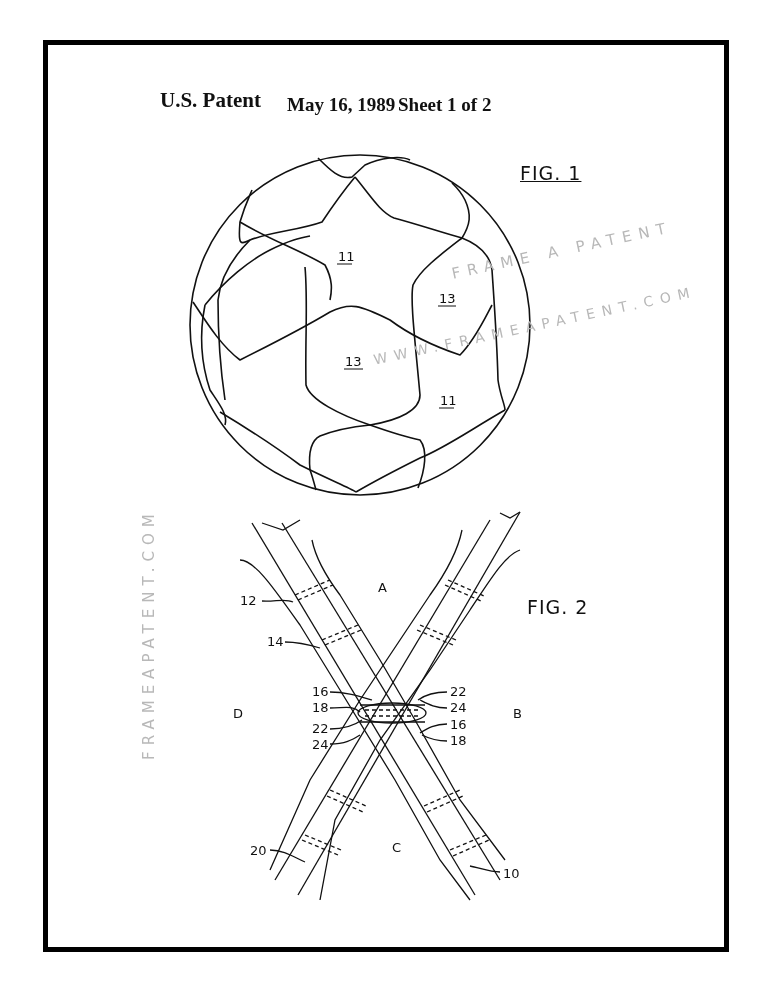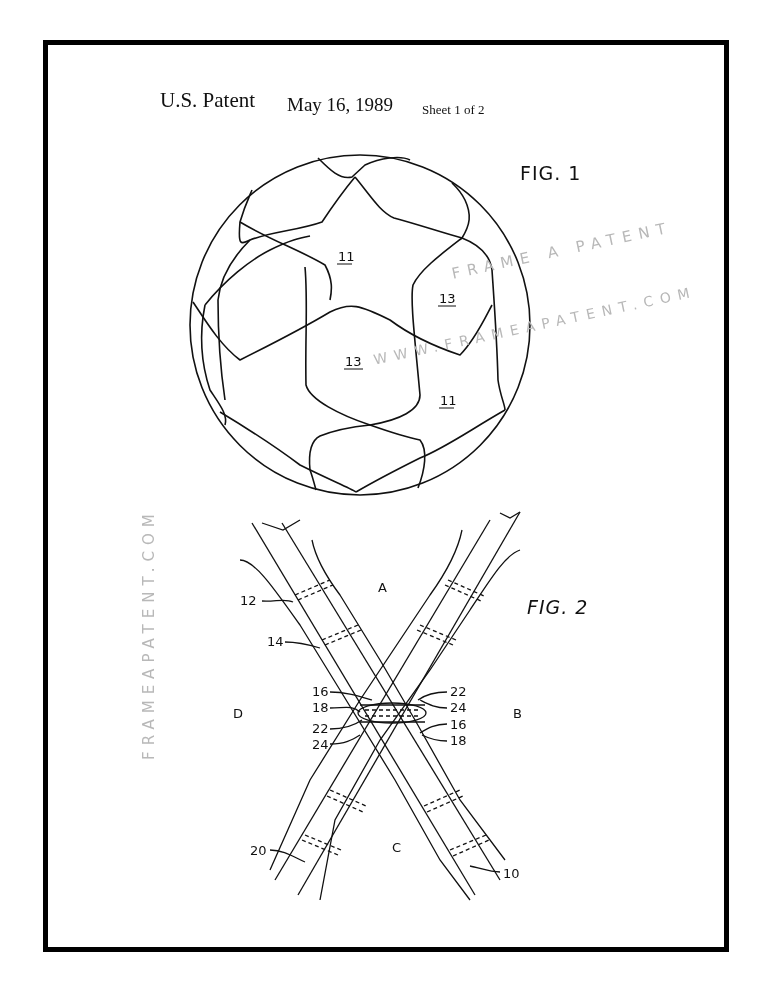--- a/index.html
+++ b/index.html
@@ -1,39 +1,39 @@
 <!DOCTYPE html>
 <html><head>
 <meta charset="utf-8">
 <style>
   html, body { margin:0; padding:0; background:#ffffff; }
   body { width:773px; height:1000px; position:relative; overflow:hidden; font-family:"Liberation Serif", serif; }
   .frame { position:absolute; left:43px; top:40px; width:676px; height:902px; border:5px solid #000; background:#fff; }
-  .hdr { position:absolute; top:90px; font-family:"Liberation Serif", serif; font-weight:normal; color:#111; }
+  .hdr { position:absolute; top:90px; font-family:"Liberation Serif", serif; font-weight:bold; color:#111; }
   .hdr-patent { left:160px; font-size:21px; top:88px; }
   .hdr-date { left:287px; font-size:19px; top:94px; }
-  .hdr-sheet { left:398px; font-size:13px; top:102px;margin-left:24px; }
+  .hdr-sheet { left:398px; font-size:19px; top:94px; }
   .fig-label { position:absolute; font-family:"DejaVu Sans", sans-serif; font-size:19px; color:#111; letter-spacing:1px; }
   svg.drawing { position:absolute; left:0; top:0; }
   .wm { position:absolute; font-family:"DejaVu Sans", sans-serif; color:#b8b8b8; letter-spacing:7px; font-size:14px; white-space:nowrap; }
   .wm1 { left:450px; top:265px; transform:rotate(-12deg); transform-origin:left top; font-size:15px; }
   .wm2 { left:372px; top:352px; transform:rotate(-12deg); transform-origin:left top; font-size:14px; }
   .wm3 { left:140px; top:760px; transform:rotate(-90deg); transform-origin:left top; font-size:15px; letter-spacing:6px; }
 </style>
 </head>
 <body>
 
 <div class="frame"></div>
 
 <div class="hdr hdr-patent">U.S. Patent</div>
 <div class="hdr hdr-date">May 16, 1989</div>
 <div class="hdr hdr-sheet">Sheet 1 of 2</div>
 
-<div class="fig-label" style="left:520px; top:162px;">FIG. 1</div>
-<div class="fig-label" style="left:527px; top:596px;font-style:italic;">FIG. 2</div>
+<div class="fig-label" style="left:520px; top:162px;text-decoration:underline;">FIG. 1</div>
+<div class="fig-label" style="left:527px; top:596px;">FIG. 2</div>
 
 <svg class="drawing" width="773" height="1000" viewBox="0 0 773 1000">
 
   <g fill="none" stroke="#111" stroke-width="1.6" stroke-linejoin="round">
     <circle cx="360" cy="325" r="170"></circle>
 
     <path d="M318,158 C330,170 340,180 352,177 L365,165 C380,158 400,155 410,160"></path>
     <path d="M355,177 C340,195 330,210 322,222 C300,230 270,232 250,240 C240,245 238,245 240,222 C245,205 250,195 252,190"></path>
     <path d="M355,177 C370,195 380,212 394,218 C420,225 440,232 462,238 C470,225 472,215 465,200 C460,190 455,186 452,183"></path>
 

